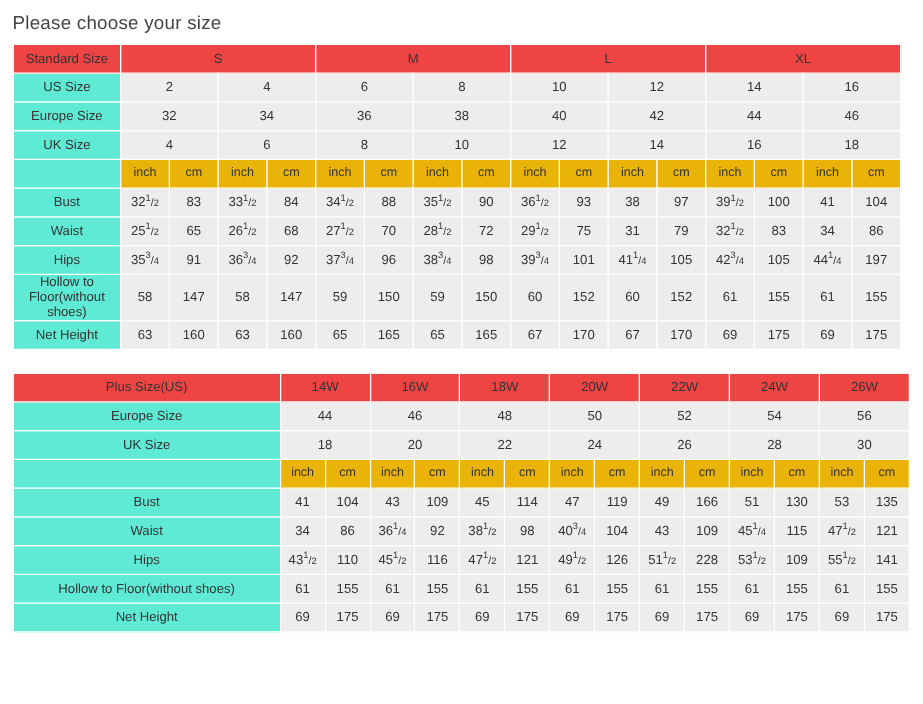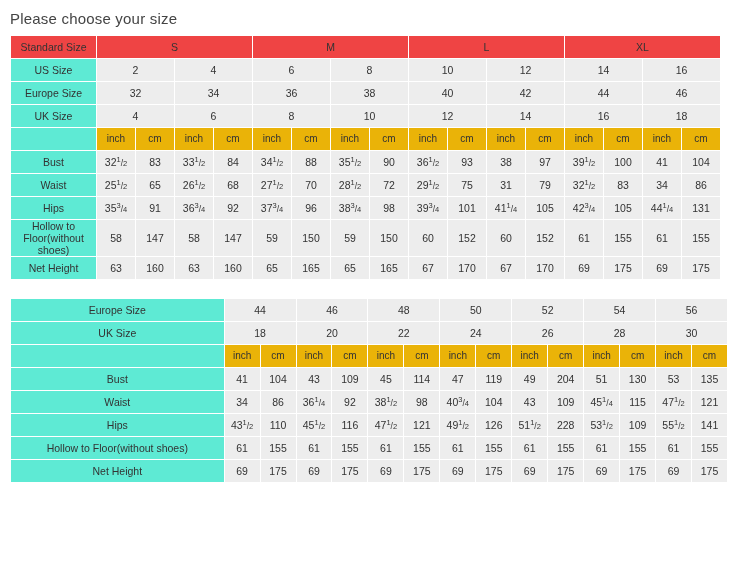--- a/index.html
+++ b/index.html
@@ -207,21 +207,21 @@
             <td class="val">96</td>
             <td class="val">38<span class="frac"><sup>3</sup><span class="bar">/</span><sub>4</sub></span></td>
             <td class="val">98</td>
             <td class="val">39<span class="frac"><sup>3</sup><span class="bar">/</span><sub>4</sub></span></td>
             <td class="val">101</td>
             <td class="val">41<span class="frac"><sup>1</sup><span class="bar">/</span><sub>4</sub></span></td>
             <td class="val">105</td>
             <td class="val">42<span class="frac"><sup>3</sup><span class="bar">/</span><sub>4</sub></span></td>
             <td class="val">105</td>
             <td class="val">44<span class="frac"><sup>1</sup><span class="bar">/</span><sub>4</sub></span></td>
-            <td class="val">131</td>
+            <td class="val">197</td>
           </tr>
           <tr>
             <td class="lbl tall two-line">Hollow to Floor(without shoes)</td>
             <td class="val tall">58</td>
             <td class="val tall">147</td>
             <td class="val tall">58</td>
             <td class="val tall">147</td>
             <td class="val tall">59</td>
             <td class="val tall">150</td>
             <td class="val tall">59</td>
@@ -259,20 +259,30 @@
   </div>
 
   <div class="tbl-wrap-2">
     <table class="size-table" id="table2">
       <colgroup>
         <col style="width:214px">
         <col span="14" style="width:36px">
       </colgroup>
       <tbody id="table2-body">
           <tr>
+            <td class="hdr">Plus Size(US)</td>
+            <td class="hdr" colspan="2">14W</td>
+            <td class="hdr" colspan="2">16W</td>
+            <td class="hdr" colspan="2">18W</td>
+            <td class="hdr" colspan="2">20W</td>
+            <td class="hdr" colspan="2">22W</td>
+            <td class="hdr" colspan="2">24W</td>
+            <td class="hdr" colspan="2">26W</td>
+          </tr>
+          <tr>
             <td class="lbl">Europe Size</td>
             <td class="val" colspan="2">44</td>
             <td class="val" colspan="2">46</td>
             <td class="val" colspan="2">48</td>
             <td class="val" colspan="2">50</td>
             <td class="val" colspan="2">52</td>
             <td class="val" colspan="2">54</td>
             <td class="val" colspan="2">56</td>
           </tr>
           <tr>
@@ -306,21 +316,21 @@
             <td class="lbl">Bust</td>
             <td class="val">41</td>
             <td class="val">104</td>
             <td class="val">43</td>
             <td class="val">109</td>
             <td class="val">45</td>
             <td class="val">114</td>
             <td class="val">47</td>
             <td class="val">119</td>
             <td class="val">49</td>
-            <td class="val">204</td>
+            <td class="val">166</td>
             <td class="val">51</td>
             <td class="val">130</td>
             <td class="val">53</td>
             <td class="val">135</td>
           </tr>
           <tr>
             <td class="lbl">Waist</td>
             <td class="val">34</td>
             <td class="val">86</td>
             <td class="val">36<span class="frac"><sup>1</sup><span class="bar">/</span><sub>4</sub></span></td>

